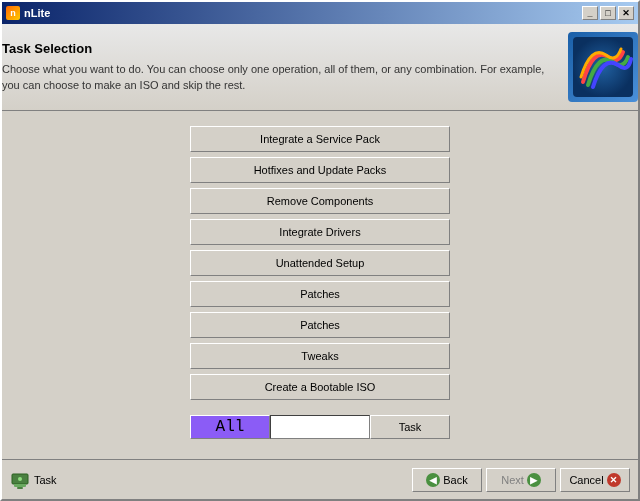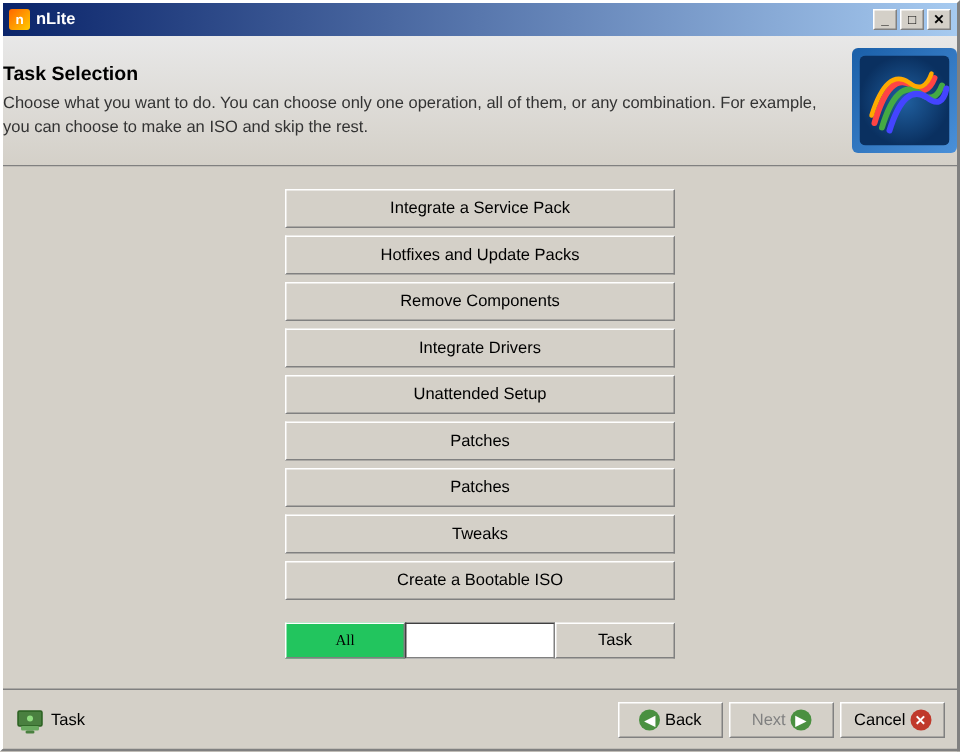--- a/index.html
+++ b/index.html
@@ -165,26 +165,26 @@
 
     .bottom-buttons {
       display: flex;
       gap: 0;
       width: 260px;
     }
 
     .bottom-btn-all {
       width: 80px;
       height: 24px;
-      background: #22c55e;
-      border: 1px solid #fff;
-      border-right-color: #808080;
-      border-bottom-color: #808080;
-      font-size: 10px;
-      font-family: Liberation Serif, serif;
+      background: #8b5cf6;
+      border: 1px solid #fff;
+      border-right-color: #808080;
+      border-bottom-color: #808080;
+      font-size: 16px;
+      font-family: Liberation Mono, monospace;
       cursor: pointer;
       text-align: center;
     }
 
     .progress-spacer {
       flex: 1;
       height: 24px;
       background: #fff;
       border: 1px solid #808080;
       border-top-color: #404040;

